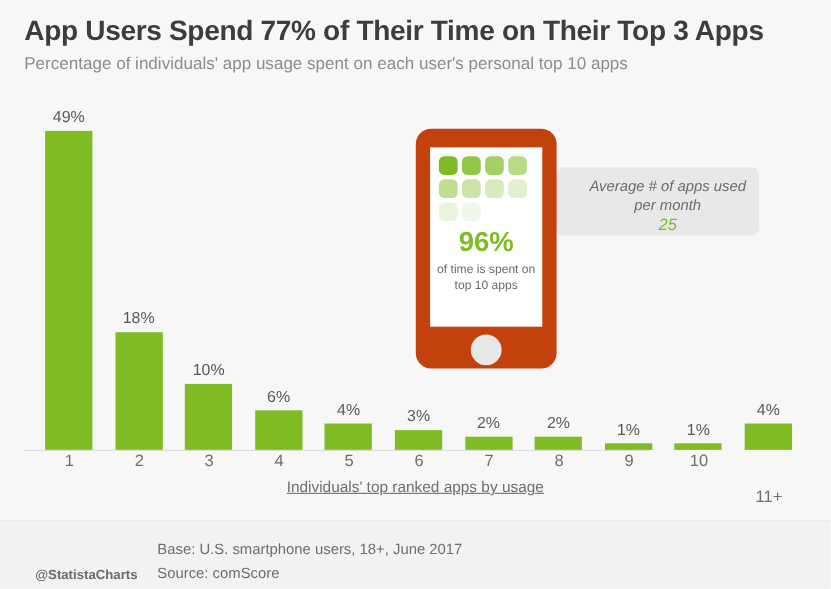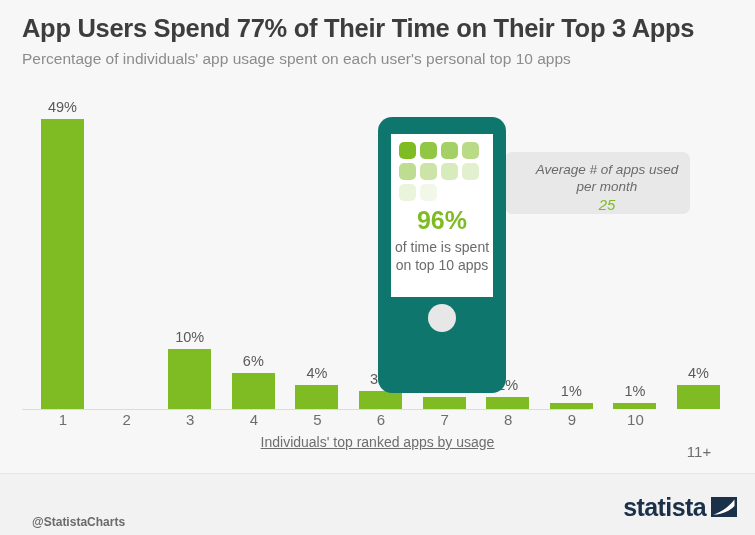--- a/index.html
+++ b/index.html
@@ -148,22 +148,22 @@
     font-size: 15px;
     color: #7fbc24;
   }
 
   
   .phone {
     position: absolute;
     left: 378px;
     top: 117px;
     width: 128px;
-    height: 276px;
-    background: #0f766e;
+    height: 218px;
+    background: #c2410c;
     border-radius: 14px;
     z-index: 2;
   }
   .phone-screen {
     position: absolute;
     left: 13px;
     top: 17px;
     width: 102px;
     height: 163px;
     background: #ffffff;
@@ -197,21 +197,21 @@
     font-weight: bold;
     color: #7fbc24;
     line-height: 1;
   }
   .phone-caption {
     position: absolute;
     left: 0;
     top: 104px;
     width: 102px;
     text-align: center;
-    font-size: 14px;
+    font-size: 11px;
     line-height: 1.32;
     color: #6b6b6b;
   }
   .home-button {
     position: absolute;
     left: 50px;
     top: 187px;
     width: 28px;
     height: 28px;
     border-radius: 50%;
@@ -296,20 +296,24 @@
   <div class="header">
     <h1 class="title">App Users Spend 77% of Their Time on Their Top 3 Apps</h1>
     <p class="subtitle">Percentage of individuals' app usage spent on each user's personal top 10 apps</p>
   </div>
 
   <div class="plot">
     <div class="bars" id="bars-container">
         <div class="bar-slot" style="left: 0px;">
           <div class="bar" style="height: 290px; background: rgb(127, 188, 36);"></div>
           <div class="bar-value" style="bottom: 294px;">49%</div>
+        </div>
+        <div class="bar-slot" style="left: 63.6px;">
+          <div class="bar" style="height: 106.531px; background: rgb(127, 188, 36);"></div>
+          <div class="bar-value" style="bottom: 110.531px;">18%</div>
         </div>
         <div class="bar-slot" style="left: 127.2px;">
           <div class="bar" style="height: 59.1837px; background: rgb(127, 188, 36);"></div>
           <div class="bar-value" style="bottom: 63.1837px;">10%</div>
         </div>
         <div class="bar-slot" style="left: 190.8px;">
           <div class="bar" style="height: 35.5102px; background: rgb(127, 188, 36);"></div>
           <div class="bar-value" style="bottom: 39.5102px;">6%</div>
         </div>
         <div class="bar-slot" style="left: 254.4px;">
@@ -372,24 +376,19 @@
         </div>
       <div class="phone-stat">96%</div>
       <div class="phone-caption">of time is spent on top 10 apps</div>
     </div>
     <div class="home-button"></div>
   </div>
 
   <div class="footer-divider"></div>
   <div class="footer">
     <div class="cc-handle">@StatistaCharts</div>
-    <div class="statista-logo">
-      <span class="statista-word">statista</span>
-      <span class="statista-mark">
-        <svg width="26" height="20" viewBox="0 0 26 20">
-          <rect x="0" y="0" width="26" height="20" fill="#1b3149"></rect>
-          <path d="M2.5 17.5 C9 15.5 17 11 23.5 2.5 L23.5 9 C18 14.5 11 16.8 6 17.5 Z" fill="#ffffff"></path>
-        </svg>
-      </span>
+    <div class="footer-text">
+      <div>Base: U.S. smartphone users, 18+, June 2017</div>
+      <div>Source: comScore</div>
     </div>
   </div>
 
 </div>
 
 </body></html>

